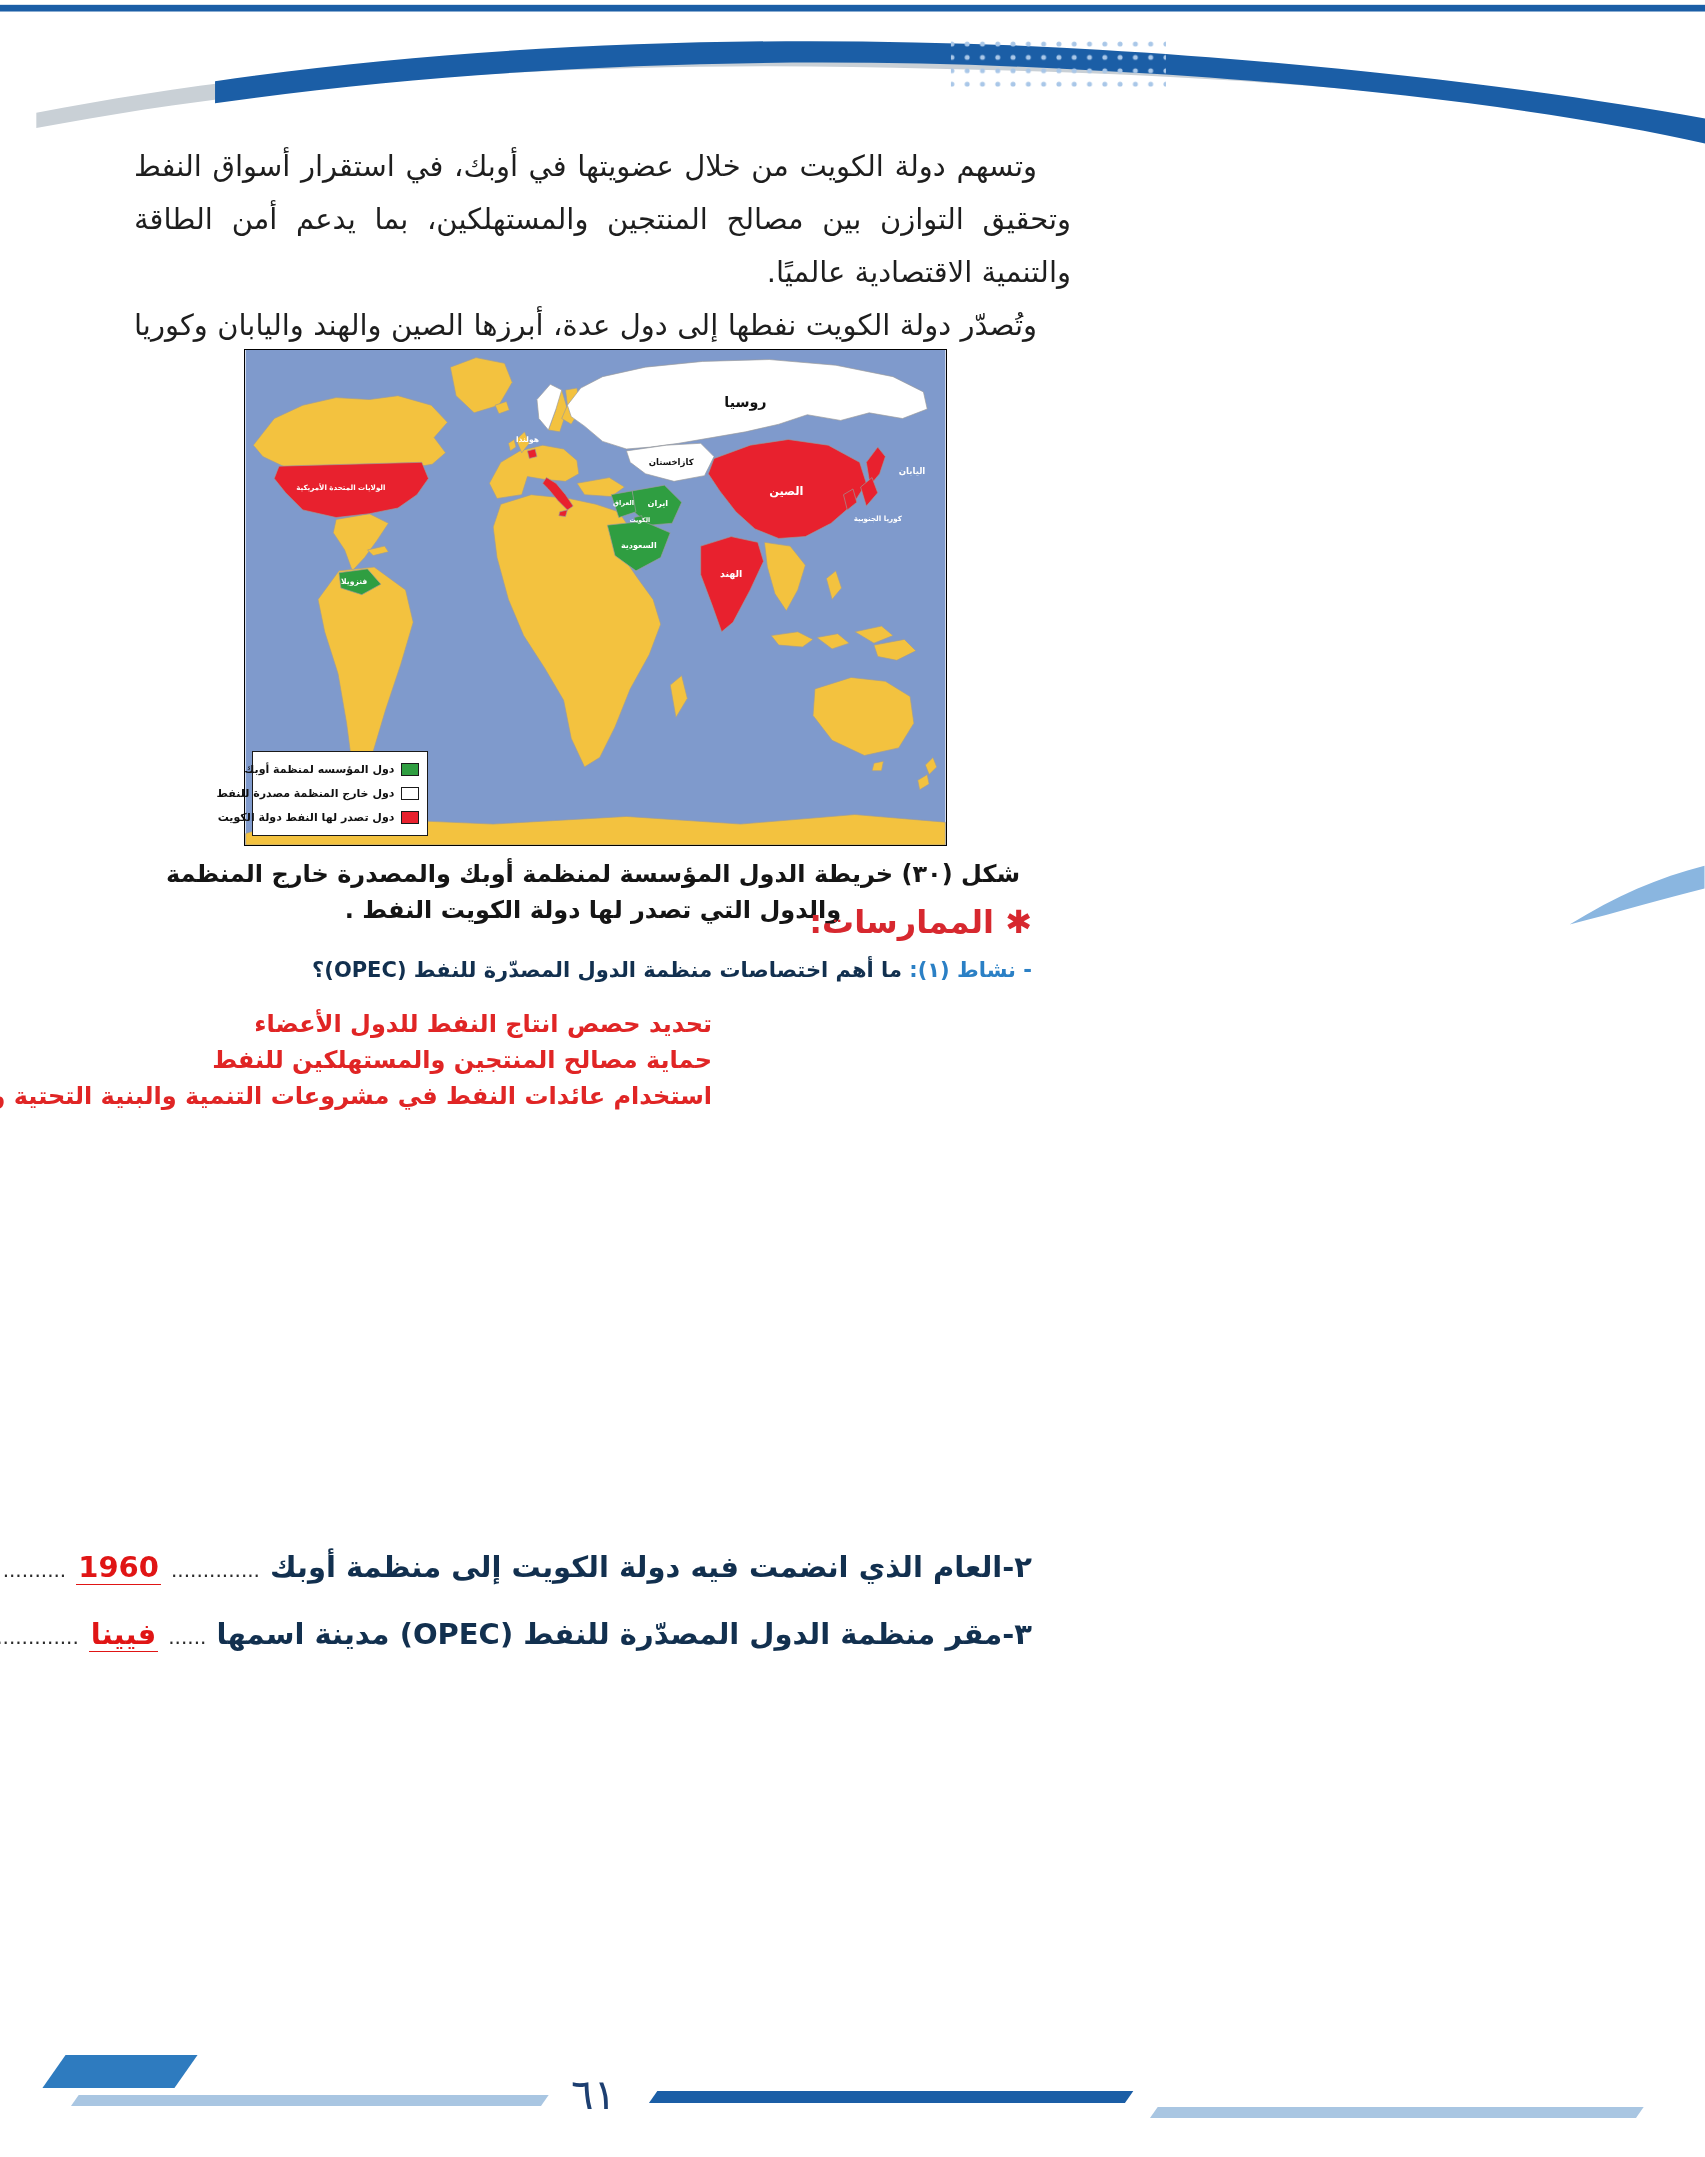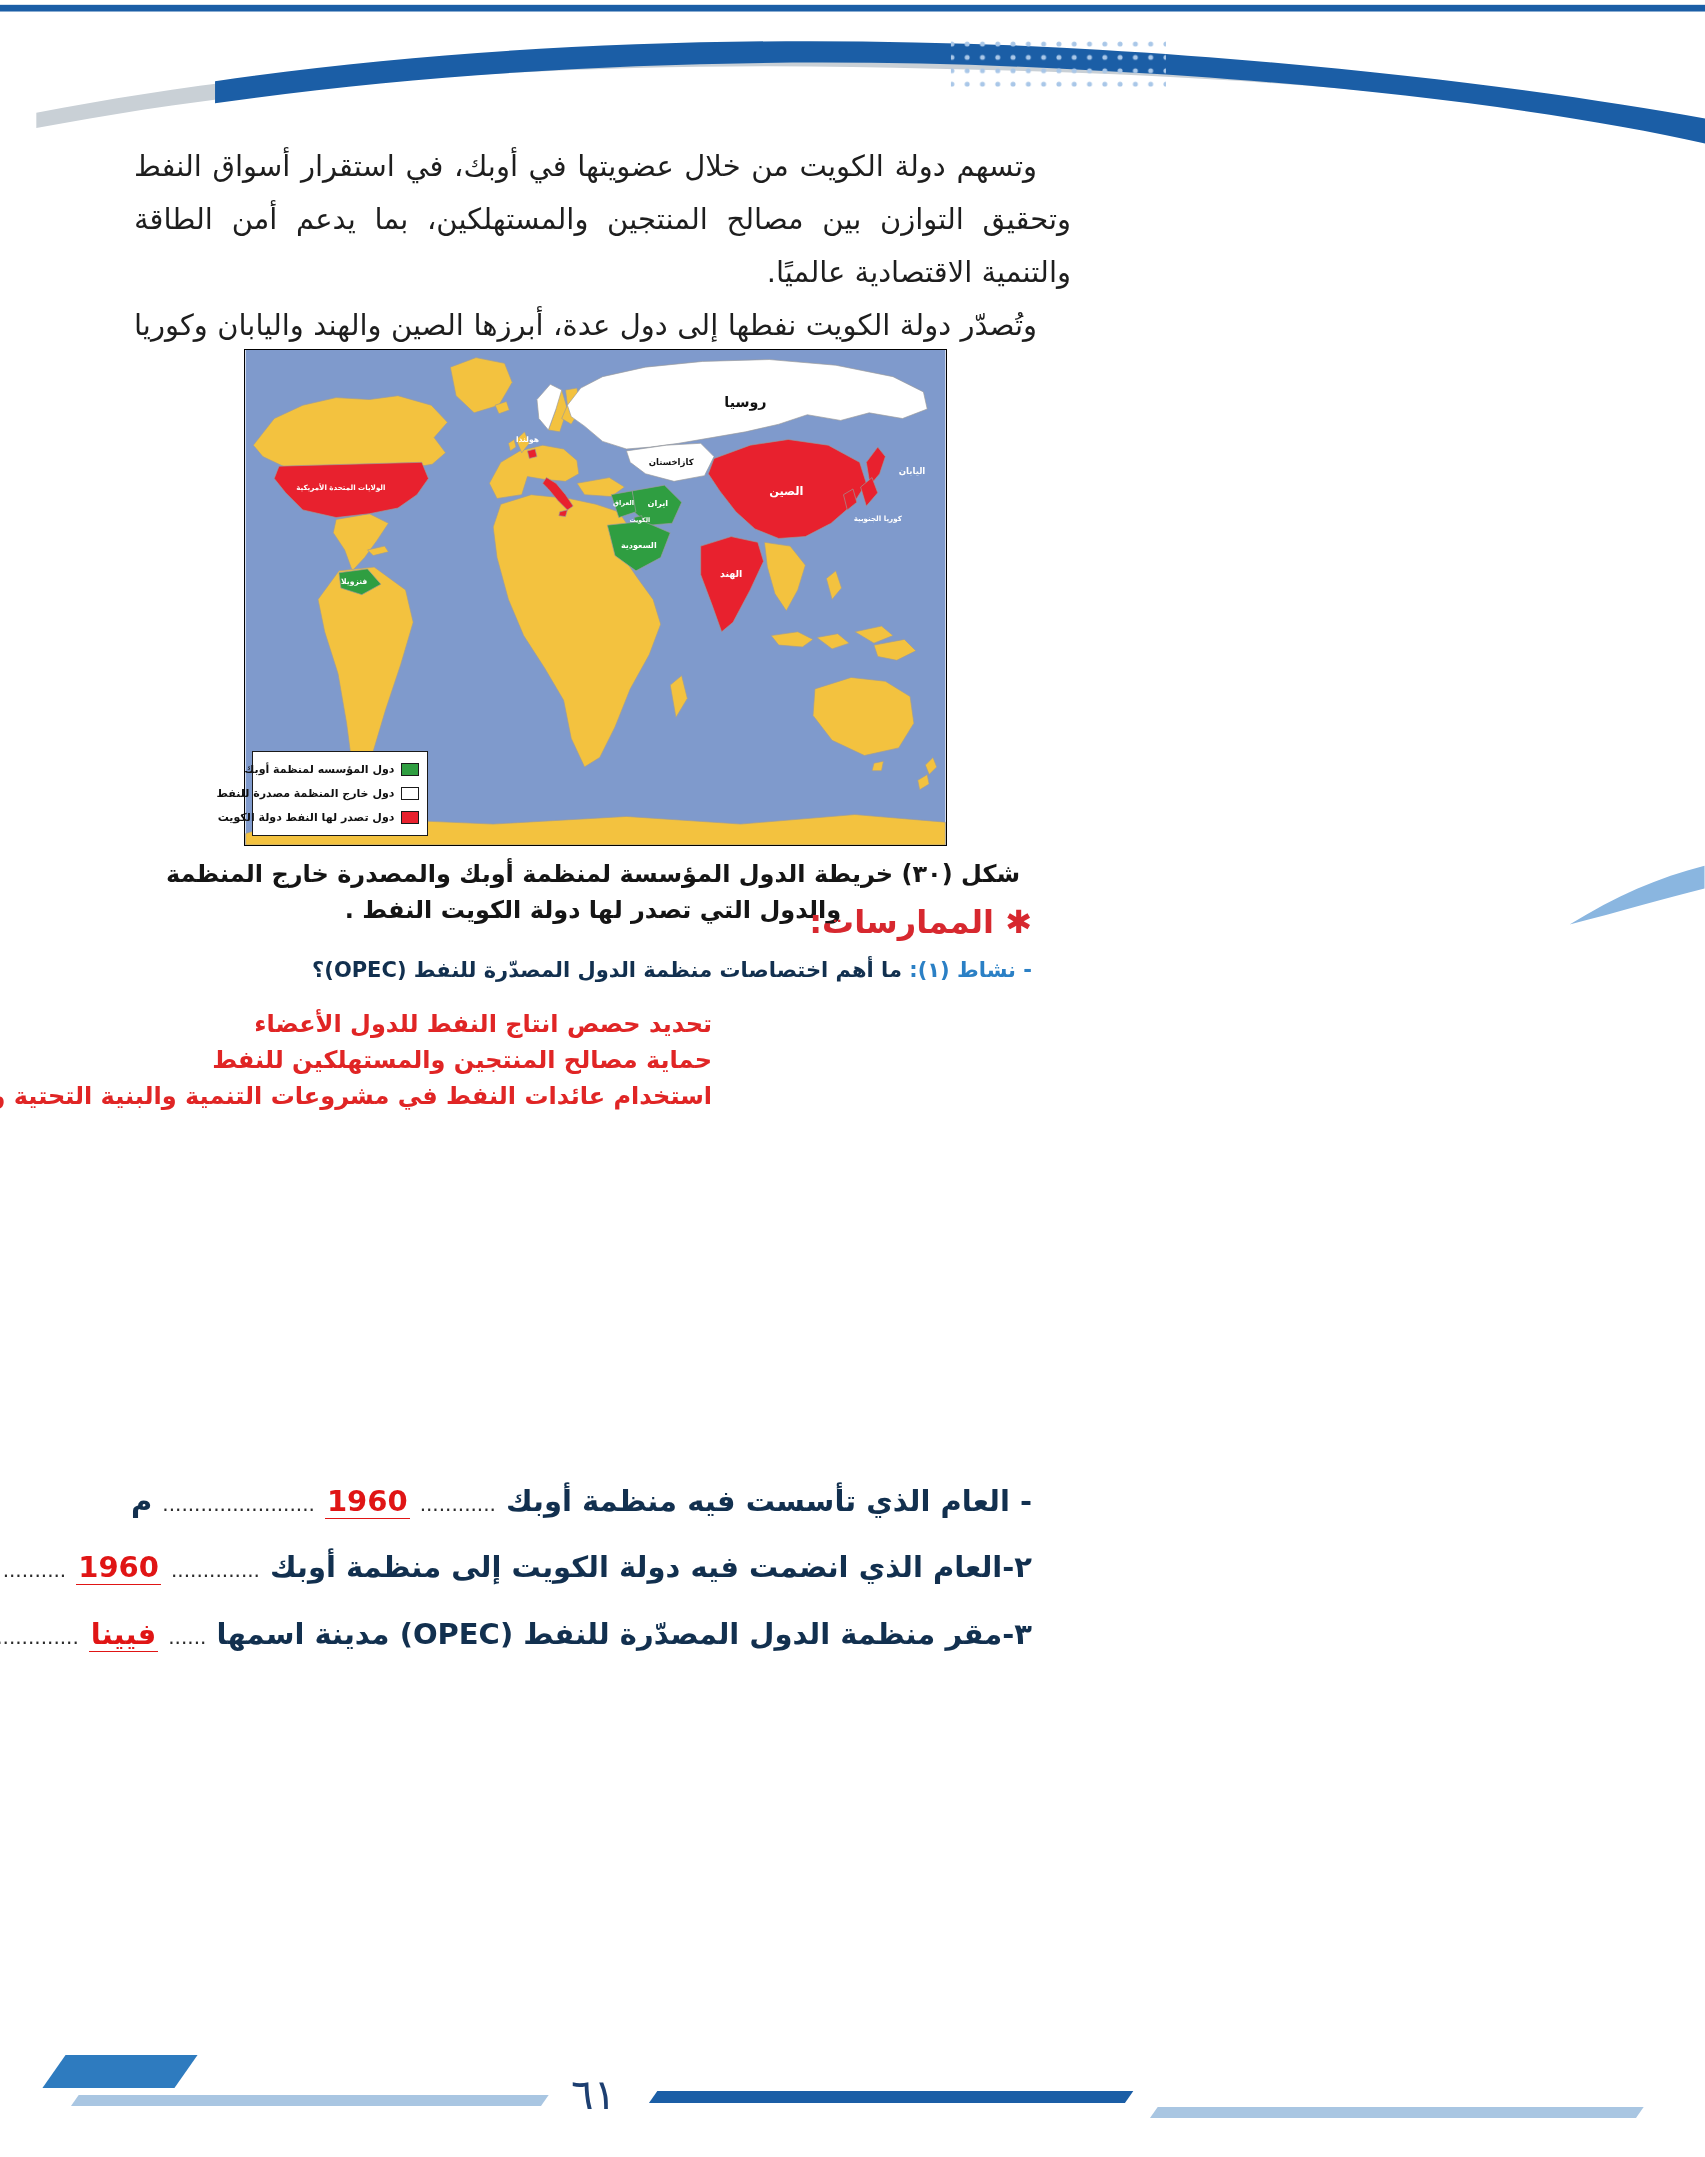--- a/index.html
+++ b/index.html
@@ -203,27 +203,20 @@
     <span class="activity-question">ما أهم اختصاصات منظمة الدول المصدّرة للنفط (OPEC)؟</span>
   </div>
 
   <div class="answers">
     <div>تحديد حصص انتاج النفط للدول الأعضاء</div>
     <div>حماية مصالح المنتجين والمستهلكين للنفط</div>
     <div>استخدام عائدات النفط في مشروعات التنمية والبنية التحتية والتعليم والصحة.</div>
   </div>
 
 
-  <div class="fill-item fill-1">
-    <span>- العام الذي تأسست فيه منظمة أوبك</span>
-    <span class="dots">............</span>
-    <span class="ans">1960</span>
-    <span class="dots">........................</span>
-    <span class="suffix">م</span>
-  </div>
 
   <div class="fill-item fill-2">
     <span>٢-العام الذي انضمت فيه دولة الكويت إلى منظمة أوبك</span>
     <span class="dots">..............</span>
     <span class="ans">1960</span>
     <span class="dots">..........</span>
     <span class="suffix">م</span>
   </div>
 
   <div class="fill-item fill-3">

